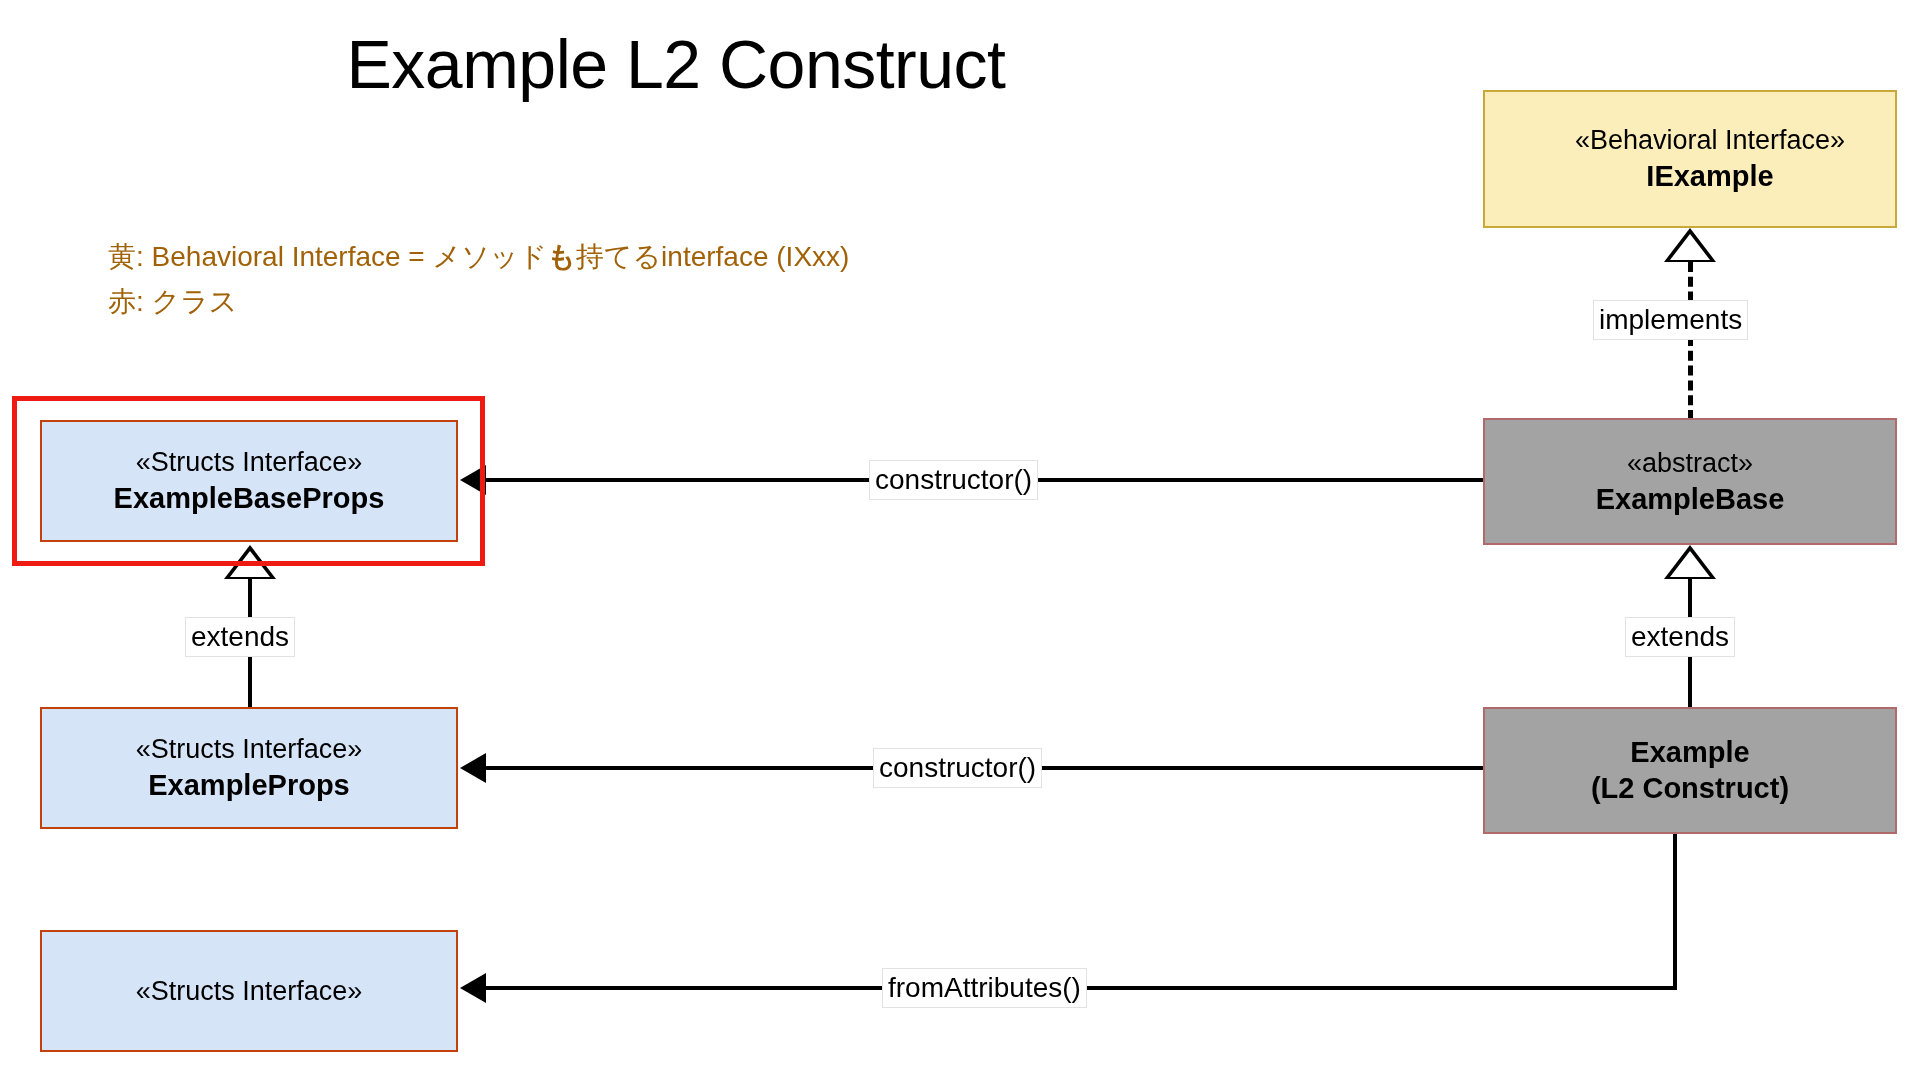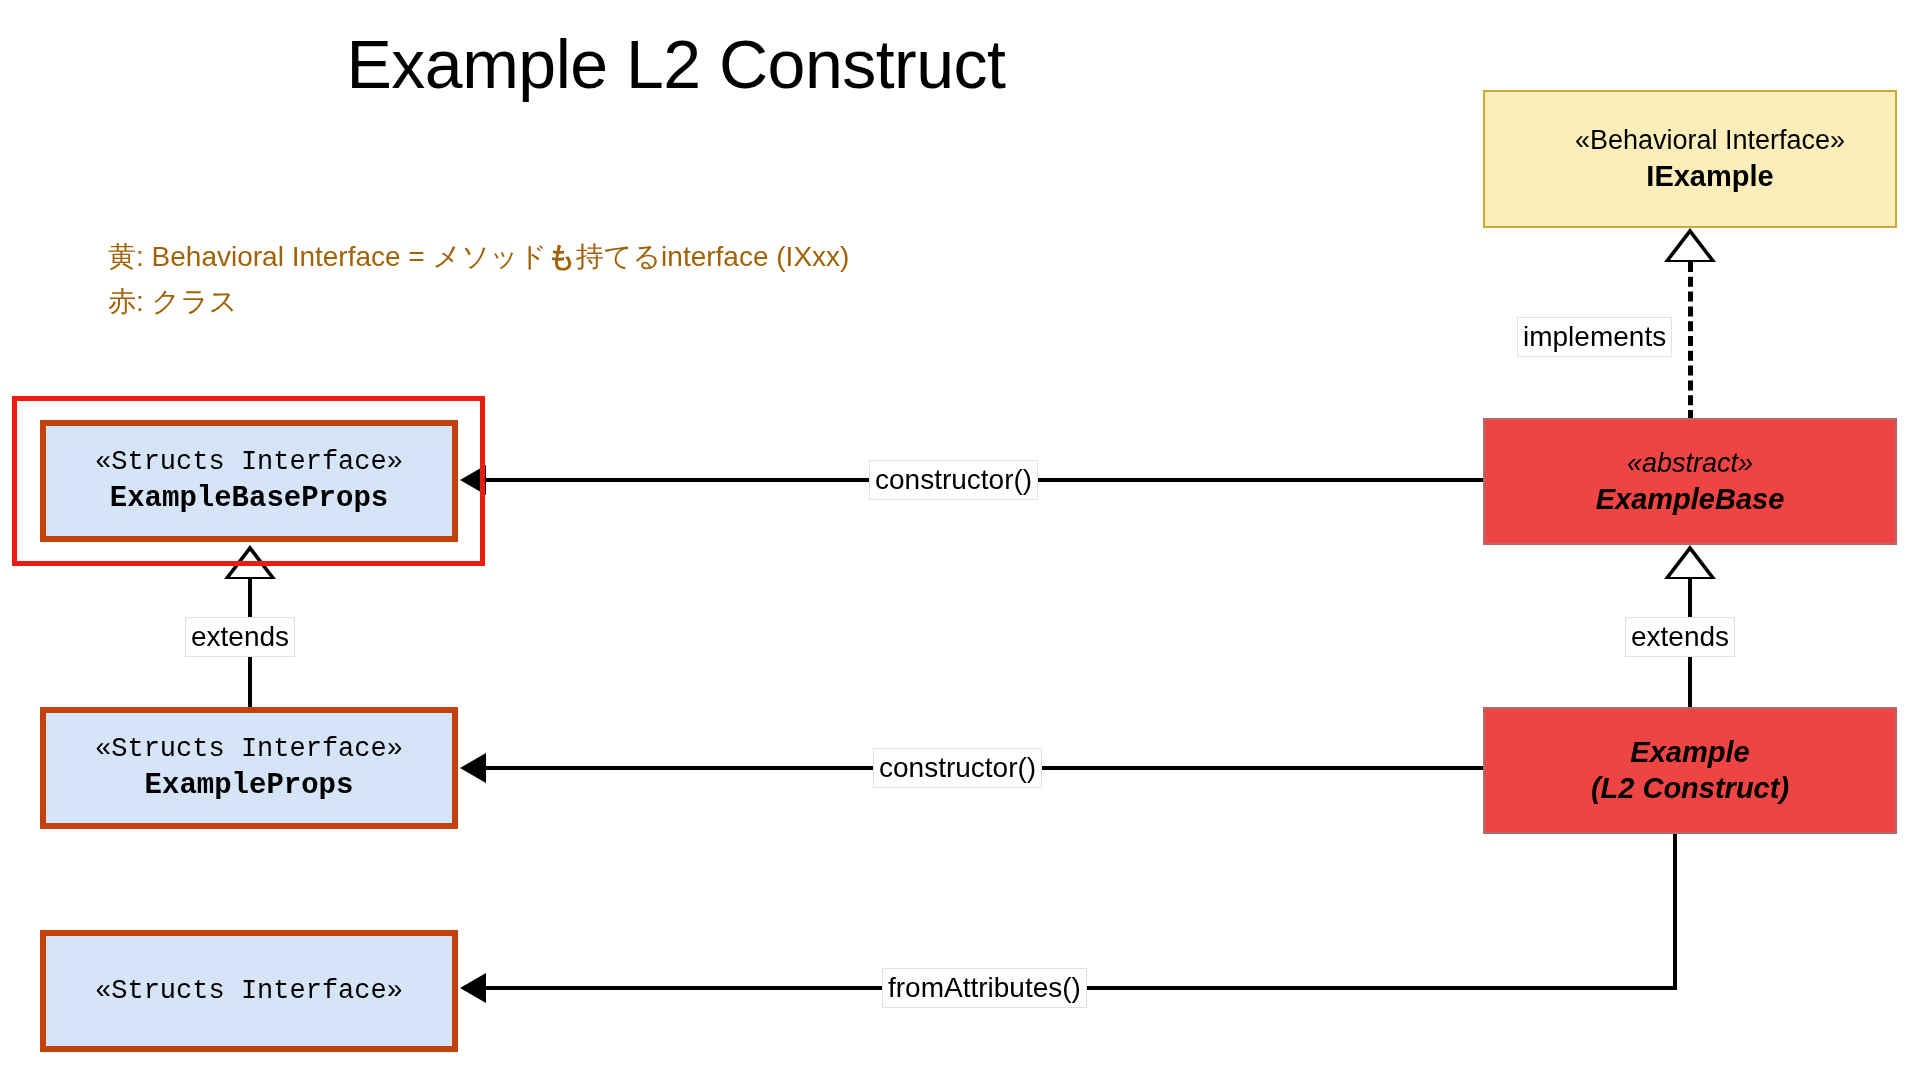--- a/index.html
+++ b/index.html
@@ -29,22 +29,22 @@
   .node{
     position:absolute;box-sizing:border-box;
     display:flex;flex-direction:column;align-items:center;justify-content:center;
     text-align:center;color:#000;z-index:5;
   }
   .node .stereo{font-size:27px;line-height:35px;font-weight:400;white-space:nowrap;}
   .node .nname{font-size:29px;line-height:37px;font-weight:700;white-space:nowrap;}
   .node.bold-all .stereo{font-weight:700;font-size:29px;}
 
   .n-yellow{background:#fbeeba;border:2px solid #c8a93a;}
-  .n-blue  {background:#d6e4f7;border:6px solid #c2410c;font-family:Liberation Mono, monospace;}
-  .n-pink  {background:#ef4444;border:2px solid #b06a6c;font-style:italic;}
+  .n-blue  {background:#d6e4f7;border:2px solid #c2410c;}
+  .n-pink  {background:#a3a3a3;border:2px solid #b06a6c;}
 
   
   #redbox{
     position:absolute;box-sizing:border-box;border:5px solid #ee1b12;
     background:transparent;z-index:4;
   }
 
   
   .ln{position:absolute;background:#000;z-index:2;}
   .ln.h{height:4px;}
@@ -111,21 +111,21 @@
   <div class="ln h" style="left:478px;top:478px;width:1007px;"></div>
   <div class="arrow-left" style="left:460px;top:465px;"></div>
 
   <div class="ln h" style="left:478px;top:766px;width:1007px;"></div>
   <div class="arrow-left" style="left:460px;top:753px;"></div>
 
   <div class="ln v" style="left:1673px;top:833px;height:155px;"></div>
   <div class="ln h" style="left:478px;top:986px;width:1199px;"></div>
   <div class="arrow-left" style="left:460px;top:973px;"></div>
 
-  <div class="elabel" style="left:1517px;top:300px;margin-top:17px;">implements</div>
+  <div class="elabel" style="left:1593px;top:300px;">implements</div>
   <div class="elabel" style="left:1625px;top:617px;">extends</div>
   <div class="elabel" style="left:185px;top:617px;">extends</div>
   <div class="elabel" style="left:869px;top:460px;">constructor()</div>
   <div class="elabel" style="left:873px;top:748px;">constructor()</div>
   <div class="elabel" style="left:873px;top:968px;margin-left:9px;">fromAttributes()</div>
 
   <div id="redbox" style="left:12px;top:396px;width:473px;height:170px;"></div>
 
   <div class="node n-yellow" style="left:1483px;top:90px;width:414px;height:138px;padding-left:40px;">
     <div class="stereo">«Behavioral Interface»</div>

